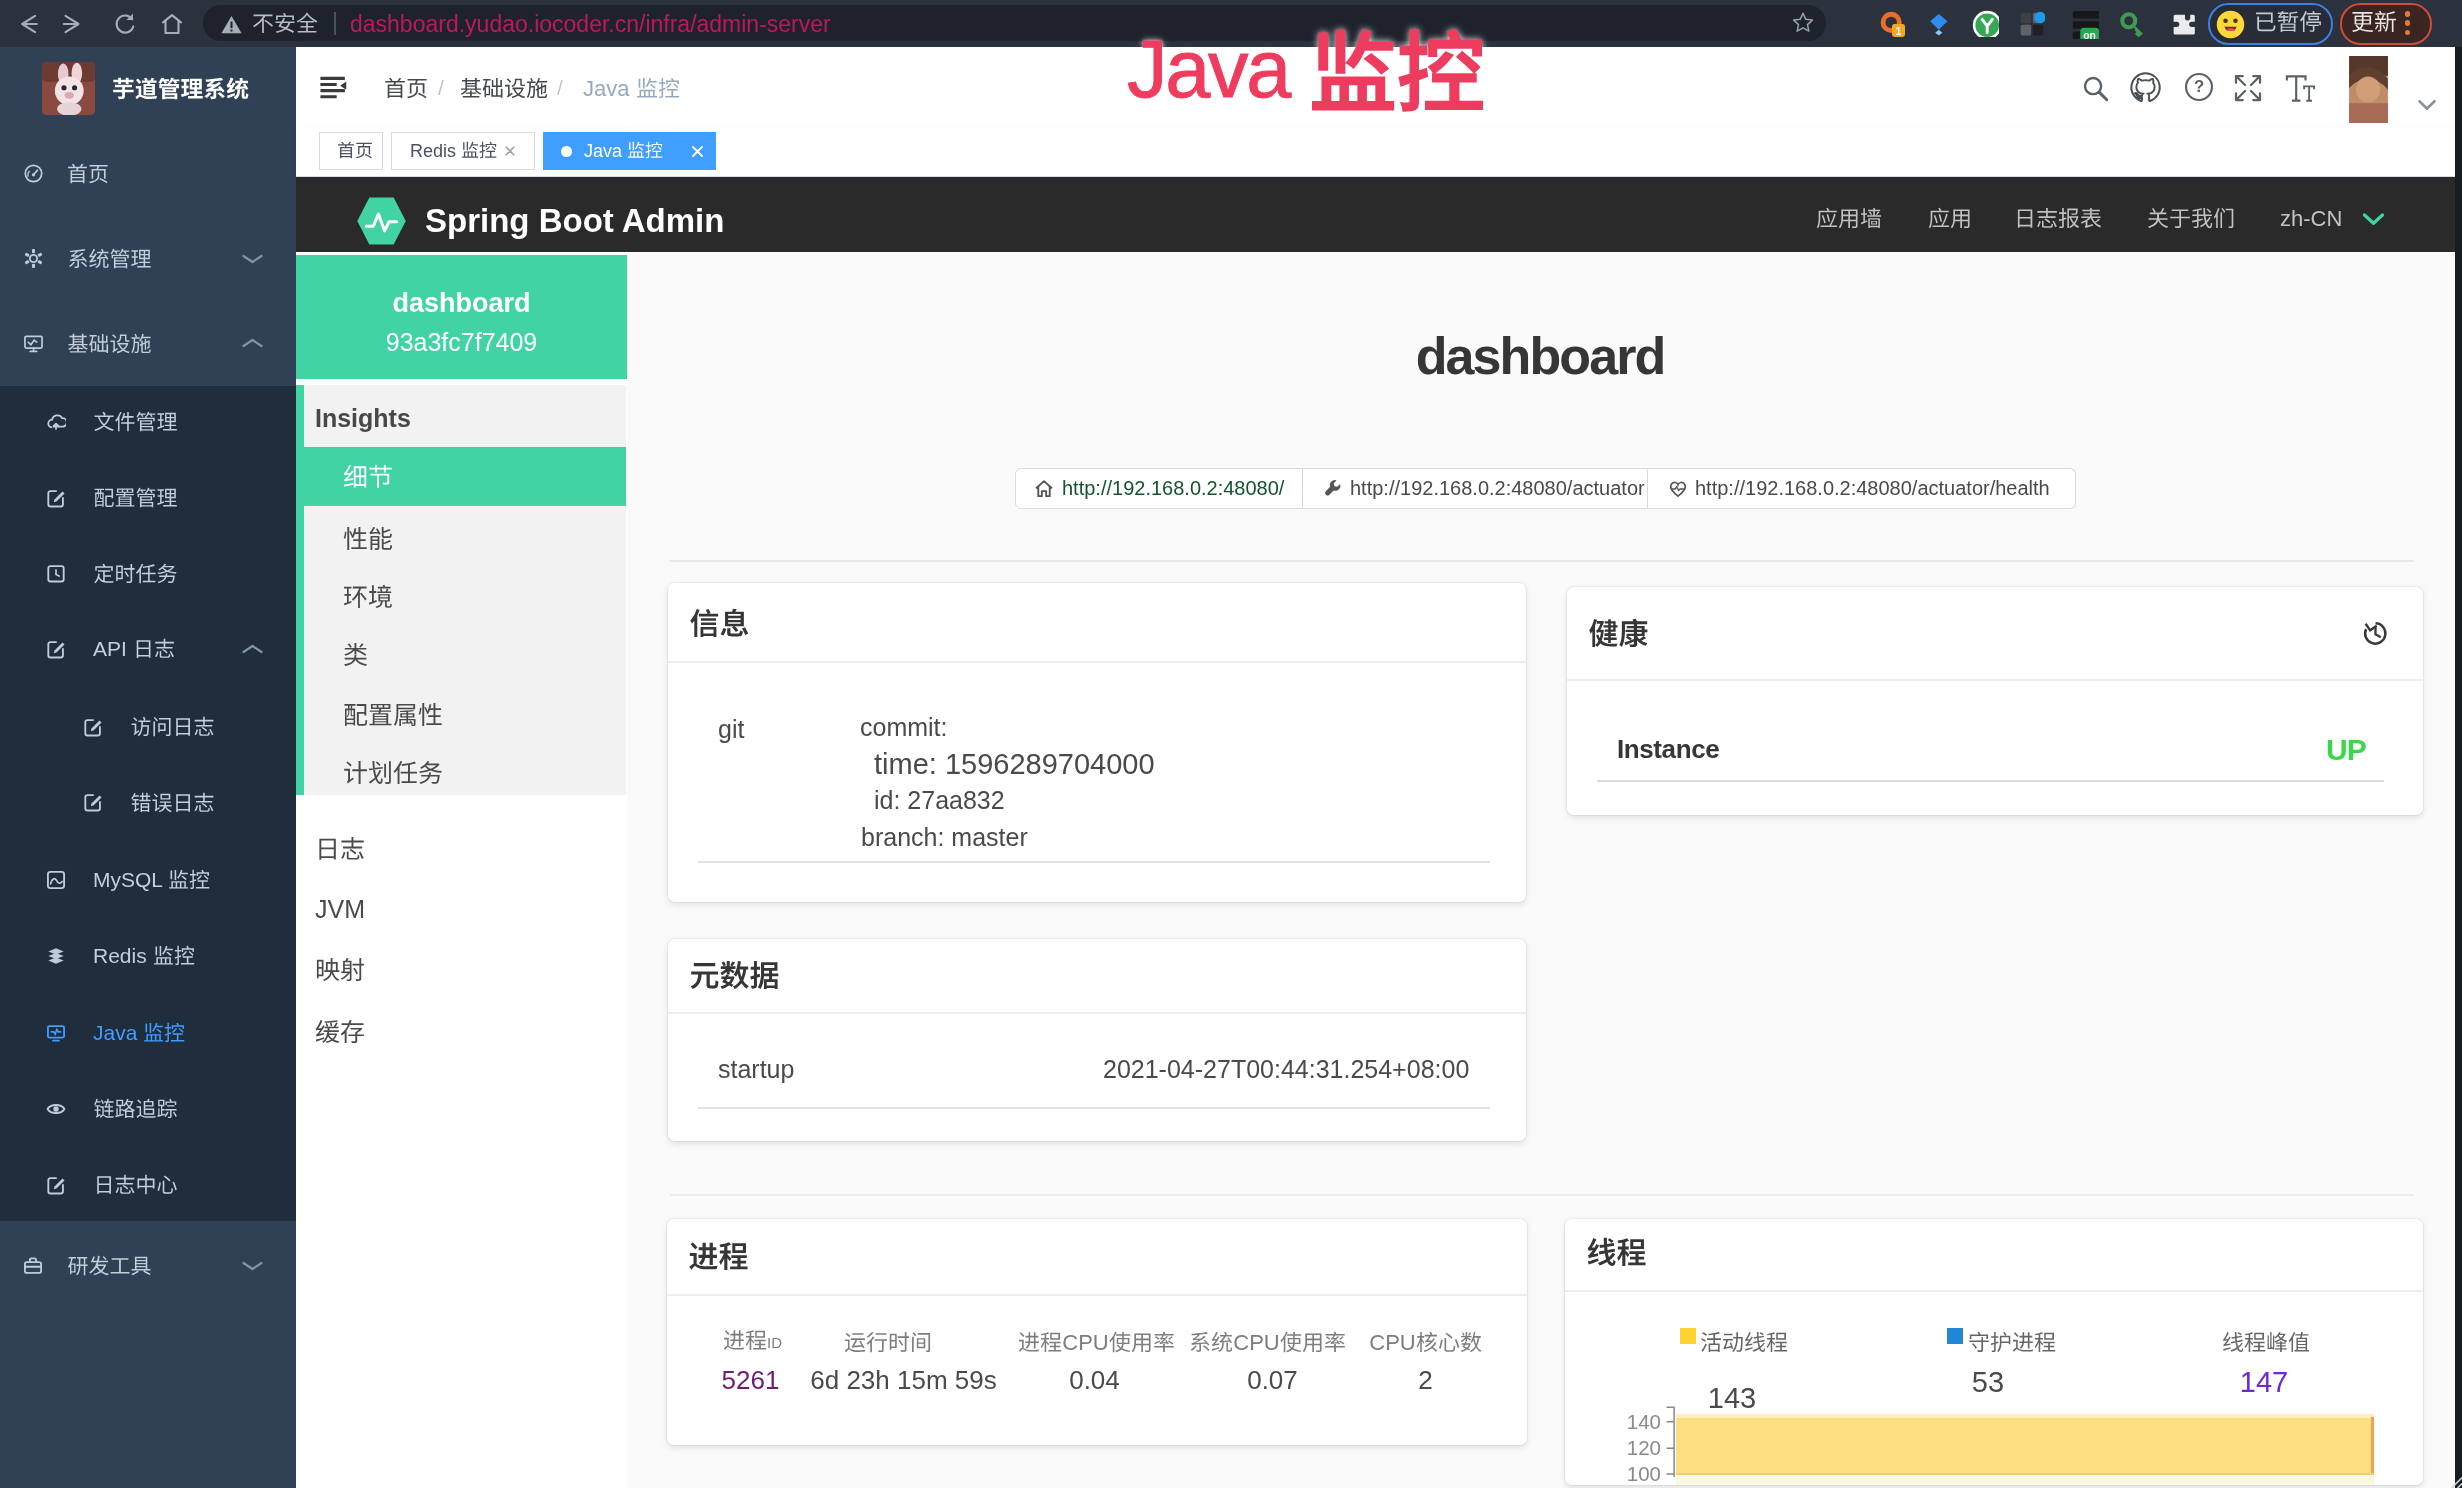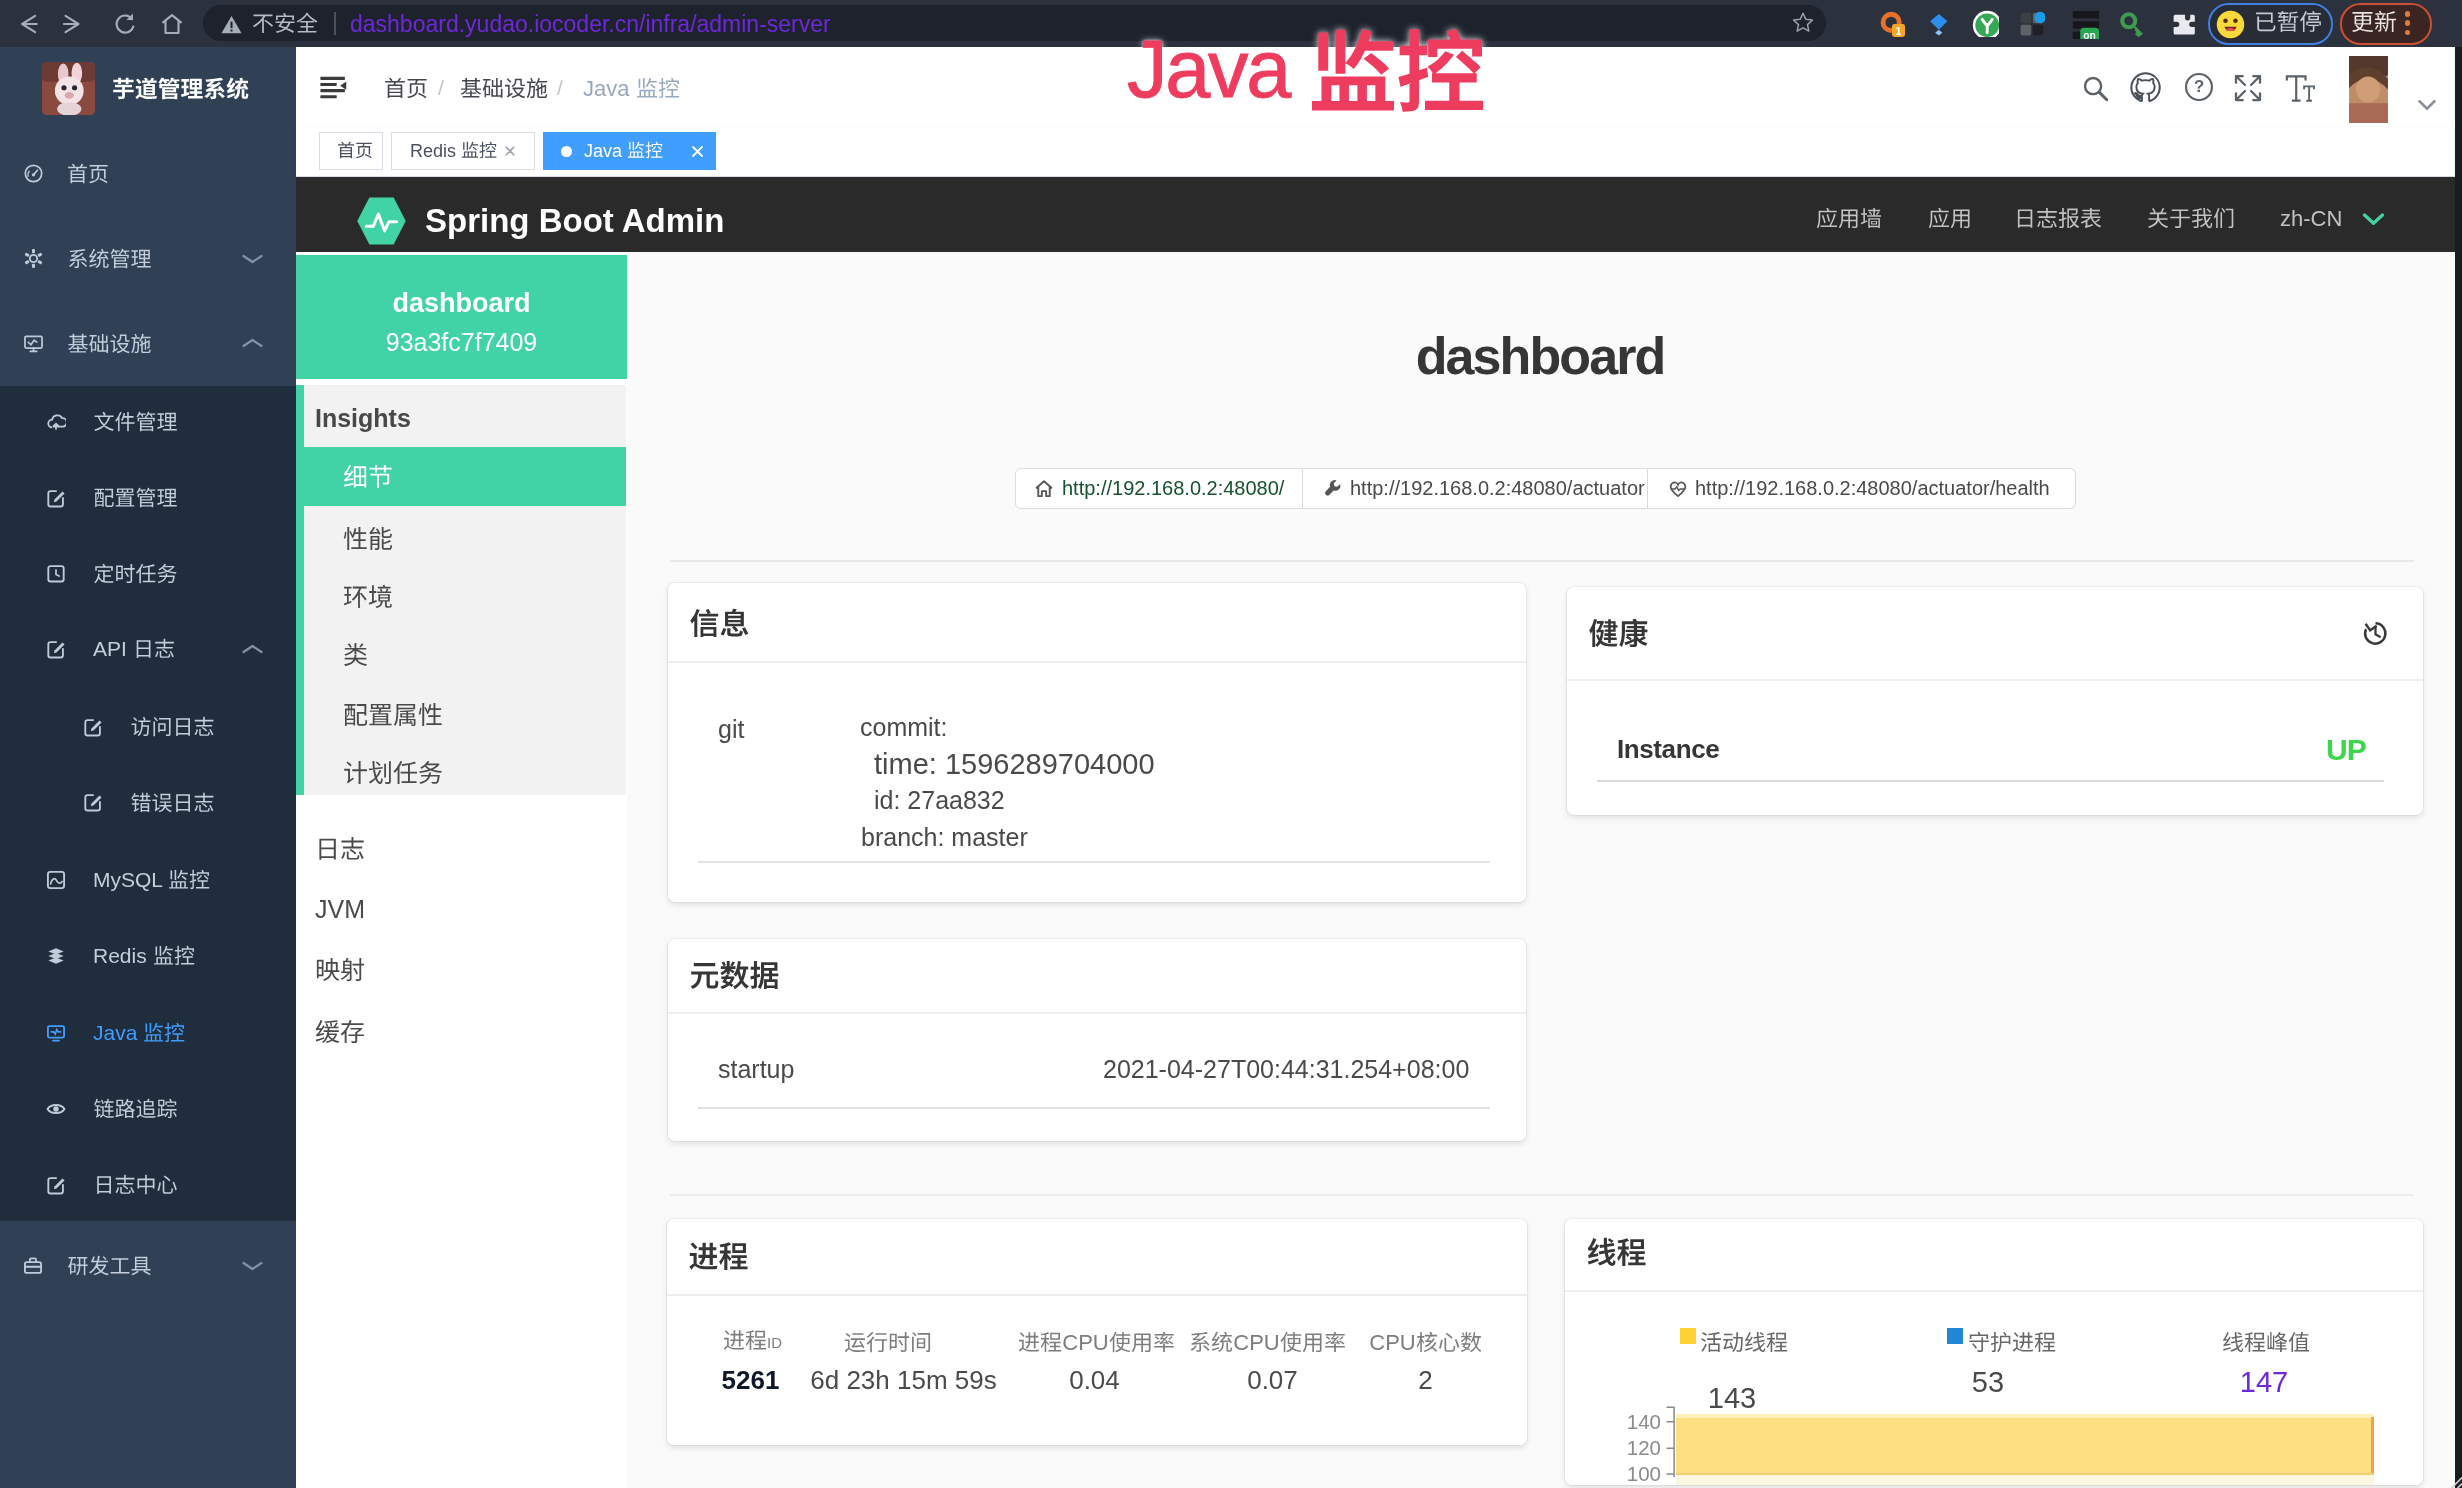--- a/index.html
+++ b/index.html
@@ -331,21 +331,21 @@
       <path d="M16 4 L30 28 H2 Z" fill="#a7adb8"></path>
       <rect x="14.6" y="12" width="2.8" height="9" fill="#1d222c"></rect>
       <rect x="14.6" y="23" width="2.8" height="2.8" fill="#1d222c"></rect>
     </svg>
     <div style="position:absolute;left:252px;top:9px;height:29px;line-height:29px;font-size:22px;color:#b6bbc5;font-weight:400;white-space:nowrap;"><svg style="width:66px;height:22px;vertical-align:-2.7px;" viewBox="0 0 750 250" fill="#b6bbc5">
         <use href="#g4004E0D" x="0"></use>
         <use href="#g4005B89" x="250"></use>
         <use href="#g4005168" x="500"></use>
       </svg></div>
     <div style="position:absolute;left:334px;top:12px;width:1.5px;height:23px;background:#4a505c;"></div>
-    <div style="position:absolute;left:350px;top:9px;height:30px;line-height:30px;font-size:23px;color:#6d28d9;font-weight:400;white-space:nowrap;">dashboard.yudao.iocoder.cn/infra/admin-server</div>
+    <div style="position:absolute;left:350px;top:9px;height:30px;line-height:30px;font-size:23px;color:#be185d;font-weight:400;white-space:nowrap;">dashboard.yudao.iocoder.cn/infra/admin-server</div>
     <svg style="position:absolute;left:1791px;top:11.4px;" width="24" height="24" viewBox="0 0 32 32">
       <path d="M16 3 l3.8 8.1 8.7 1 -6.5 6 1.8 8.7 -7.8-4.4 -7.8 4.4 1.8-8.7 -6.5-6 8.7-1 Z" fill="none" stroke="#9aa0ab" stroke-width="2" stroke-linecap="round" stroke-linejoin="round"></path>
     </svg>
     <svg style="position:absolute;left:1879px;top:10.6px;" width="26" height="26" viewBox="0 0 32 32">
       <circle cx="15" cy="14" r="10" fill="none" stroke="#e8702a" stroke-width="6"></circle>
       <rect x="16" y="16" width="16" height="16" rx="3" fill="#f5a623"></rect>
       <text x="24" y="29" font-size="13" font-weight="bold" fill="#fff" text-anchor="middle" font-family="Liberation Sans">1</text>
     </svg>
     <svg style="position:absolute;left:1928px;top:10.6px;" width="23" height="26" viewBox="0 0 32 32">
       <path d="M15 2 L27 12 L15 24 L3 12 Z" fill="#2f8def"></path>
@@ -831,21 +831,21 @@
       </svg>CPU<svg style="width:66px;height:22px;vertical-align:-2.7px;" viewBox="0 0 750 250" fill="#7d7d7d">
         <use href="#g4004F7F" x="0"></use>
         <use href="#g4007528" x="250"></use>
         <use href="#g4007387" x="500"></use>
       </svg></div>
     <div style="position:absolute;left:1304px;top:1328px;height:29px;line-height:29px;font-size:22px;color:#7d7d7d;font-weight:400;white-space:nowrap;width:243px;text-align:center;">CPU<svg style="width:66px;height:22px;vertical-align:-2.7px;" viewBox="0 0 750 250" fill="#7d7d7d">
         <use href="#g4006838" x="0"></use>
         <use href="#g4005FC3" x="250"></use>
         <use href="#g4006570" x="500"></use>
       </svg></div>
-    <div style="position:absolute;left:629px;top:1364px;height:33px;line-height:33px;font-size:26px;color:#0f172a;font-weight:700;white-space:nowrap;width:243px;text-align:center;">5261</div>
+    <div style="position:absolute;left:629px;top:1364px;height:33px;line-height:33px;font-size:26px;color:#701a75;font-weight:400;white-space:nowrap;width:243px;text-align:center;">5261</div>
     <div style="position:absolute;left:782px;top:1364px;height:33px;line-height:33px;font-size:26px;color:#4a4a4a;font-weight:400;white-space:nowrap;width:243px;text-align:center;">6d 23h 15m 59s</div>
     <div style="position:absolute;left:973px;top:1364px;height:33px;line-height:33px;font-size:26px;color:#4a4a4a;font-weight:400;white-space:nowrap;width:243px;text-align:center;">0.04</div>
     <div style="position:absolute;left:1151px;top:1364px;height:33px;line-height:33px;font-size:26px;color:#4a4a4a;font-weight:400;white-space:nowrap;width:243px;text-align:center;">0.07</div>
     <div style="position:absolute;left:1304px;top:1364px;height:33px;line-height:33px;font-size:26px;color:#4a4a4a;font-weight:400;white-space:nowrap;width:243px;text-align:center;">2</div>
     <div style="position:absolute;background:#fff;border-radius:6.8px;box-shadow:0 2.3px 6px rgba(10,10,10,.1), 0 0 0 0.8px rgba(10,10,10,.06);left:1565px;top:1219px;width:858px;height:266px;"></div>
     <div style="position:absolute;left:1565px;top:1290px;width:858px;height:1.5px;background:#ededed;"></div>
     <div style="position:absolute;left:1586px;top:1233px;height:39px;line-height:39px;font-size:30px;color:#363636;font-weight:700;white-space:nowrap;"><svg style="width:61px;height:30px;vertical-align:-3.6px;" viewBox="0 0 500 250" fill="#363636">
         <use href="#g6007EBF" x="0"></use>
         <use href="#g6007A0B" x="250"></use>
       </svg></div>

